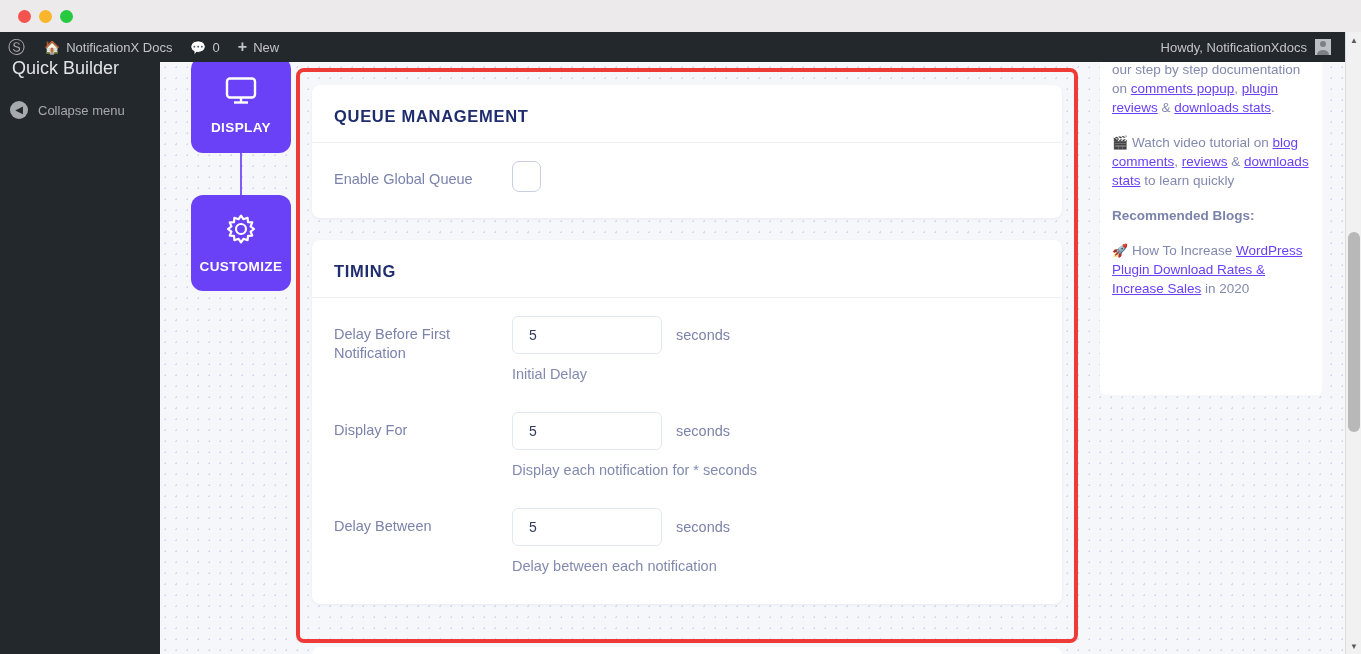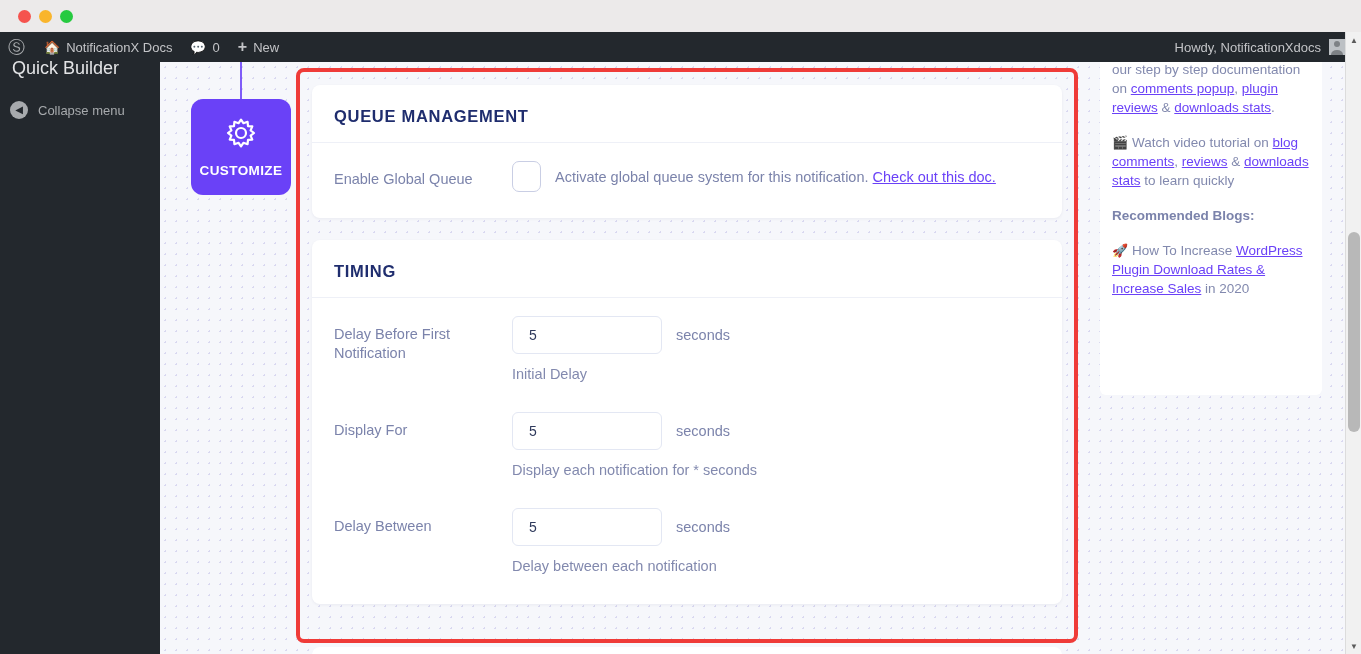--- a/index.html
+++ b/index.html
@@ -33,21 +33,21 @@
     font-size: 13px;
   }
   .ab-item {
     display: flex; align-items: center; gap: 6px;
     height: 30px; padding: 0 9px;
     color: #c3c4c7; white-space: nowrap;
   }
   .ab-logo { font-size: 17px; line-height: 1; color: #a7aaad; padding: 0 10px 0 8px; }
   .ab-right {
     margin-left: auto; display: flex; align-items: center; gap: 8px;
-    padding-right: 16px; font-size: 13px;
+    padding-right: 30px; font-size: 13px;
   }
   .avatar-box {
     width: 16px; height: 16px; background: #bcc0c4;
     display: inline-block; position: relative; overflow: hidden;
   }
   .avatar-box::before {
     content: ""; position: absolute; top: 2px; left: 5px;
     width: 6px; height: 6px; border-radius: 50%; background: #7d8185;
   }
   .avatar-box::after {
@@ -262,20 +262,30 @@
   <div id="quick-builder-label">Quick Builder</div>
   <div id="collapse-menu">
     <span class="collapse-arrow">◀</span>
     <span>Collapse menu</span>
   </div>
 </div>
 
 <div id="canvas">
 
   <div id="step-rail">
+    <div class="step-btn">
+      <span>
+        <svg width="34" height="30" viewBox="0 0 34 30" fill="none" xmlns="http://www.w3.org/2000/svg">
+          <rect x="3" y="2.5" width="28" height="19" rx="3" stroke="#ffffff" stroke-width="2.4"></rect>
+          <line x1="17" y1="21.5" x2="17" y2="26" stroke="#ffffff" stroke-width="2.4"></line>
+          <line x1="10" y1="26.5" x2="24" y2="26.5" stroke="#ffffff" stroke-width="2.4"></line>
+        </svg>
+      </span>
+      <span class="step-label">DISPLAY</span>
+    </div>
 
     <div class="rail-connector"></div>
 
     <div class="step-btn">
       <span>
         <svg width="32" height="32" viewBox="0 0 32 32" fill="none" xmlns="http://www.w3.org/2000/svg">
           <circle cx="16" cy="16" r="5" stroke="#ffffff" stroke-width="2.2"></circle>
           <path d="M16 2.6 L18.4 6.2 L22.6 4.8 L23 9.2 L27.3 9.4 L25.6 13.4 L29 16 L25.6 18.6 L27.3 22.6 L23 22.8 L22.6 27.2 L18.4 25.8 L16 29.4 L13.6 25.8 L9.4 27.2 L9 22.8 L4.7 22.6 L6.4 18.6 L3 16 L6.4 13.4 L4.7 9.4 L9 9.2 L9.4 4.8 L13.6 6.2 Z" stroke="#ffffff" stroke-width="2.2" stroke-linejoin="round"></path>
         </svg>
       </span>
@@ -290,23 +300,20 @@
     <section class="card">
       <div class="card-head">
         <div class="card-title">QUEUE MANAGEMENT</div>
       </div>
       <div class="card-body">
         <div class="field-row">
           <div class="field-label">Enable Global Queue</div>
           <div class="field-control">
             <div class="control-line">
               <span class="chk-box"></span>
-              <span class="chk-caption">
-                <span>Activate global queue system for this notification. </span><a>Check out this doc.</a>
-              </span>
             </div>
           </div>
         </div>
       </div>
     </section>
 
     <section class="card">
       <div class="card-head">
         <div class="card-title">TIMING</div>
       </div>

